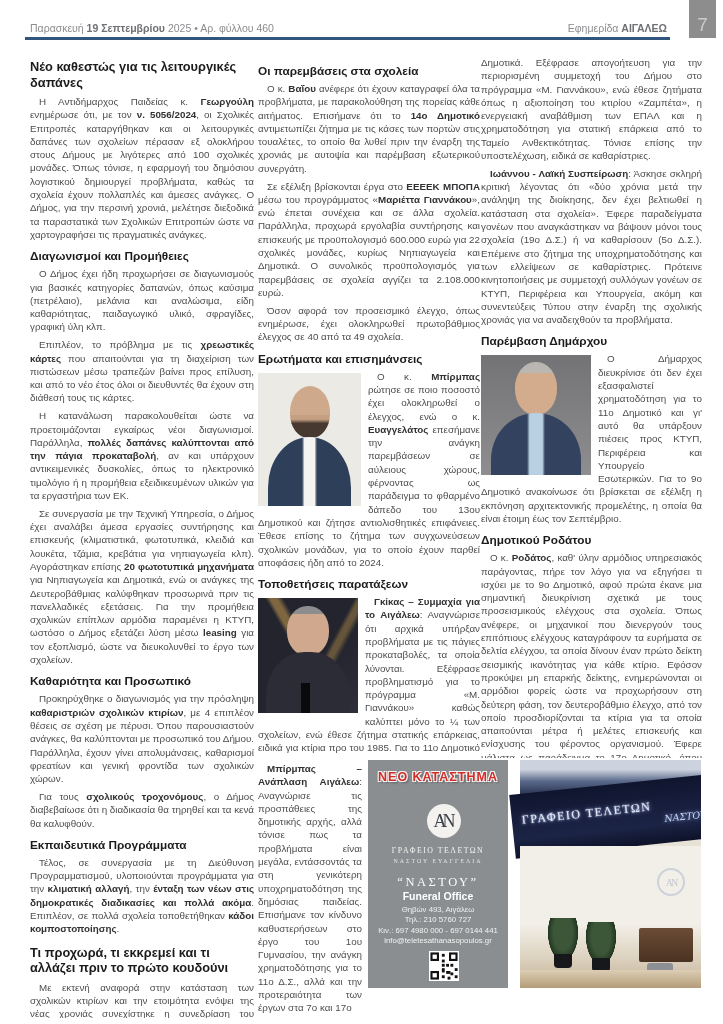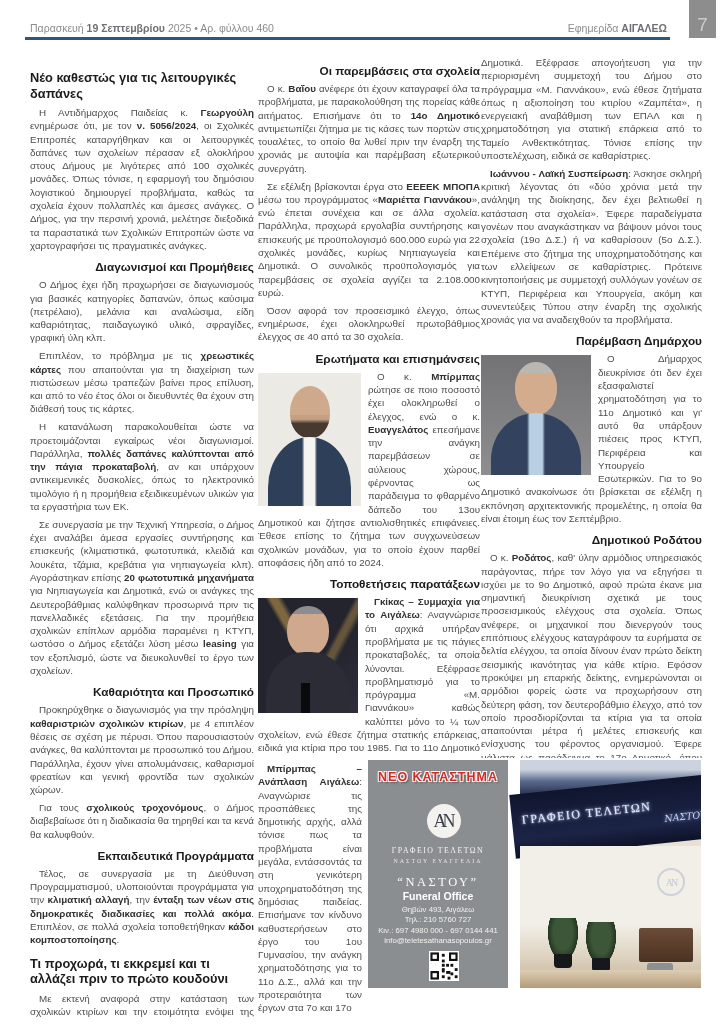--- a/index.html
+++ b/index.html
@@ -21,23 +21,23 @@
   }
   
   .col{position:absolute;top:56px;overflow:hidden;}
   #col1{left:30px;width:224px;height:962px;}
   #col2{left:258px;width:222px;height:702px;}
   #col2b{left:258px;top:762px;width:104px;height:256px;}
   #col3{left:481px;width:221px;height:702px;}
   .col h2{
     font-size:12.8px;line-height:15.5px;margin:9px 0 5px;color:#1b1b1d;font-weight:bold;
   }
-  .col h2:first-child{margin-top:14px;}
+  .col h2:first-child{margin-top:3px;}
   .col h3{
-    font-size:11.8px;line-height:14px;margin:8px 0 4px;color:#1b1b1d;font-weight:bold;text-align:right;
+    font-size:11.8px;line-height:14px;margin:8px 0 4px;color:#1b1b1d;font-weight:bold;
   }
   .col p{
     font-size:9.8px;line-height:13.3px;color:#4c4d4f;text-align:justify;
     margin:0 0 4.5px;text-indent:9px;
   }
   .col p.cont{text-indent:0;}
   .col p b{color:#313234;}
   
   .portrait{float:left;margin:3px 7px 2px 0;position:relative;overflow:hidden;}
   .portrait::before,.portrait::after{content:"";position:absolute;}
@@ -151,21 +151,21 @@
     <p>Για τους <b>σχολικούς τροχονόμους</b>, ο Δήμος διαβεβαίωσε ότι η διαδικασία θα τηρηθεί και τα κενά θα καλυφθούν.</p>
     <h3>Εκπαιδευτικά Προγράμματα</h3>
     <p>Τέλος, σε συνεργασία με τη Διεύθυνση Προγραμματισμού, υλοποιούνται προγράμματα για την <b>κλιματική αλλαγή</b>, την <b>ένταξη των νέων στις δημοκρατικές διαδικασίες και πολλά ακόμα</b>. Επιπλέον, σε πολλά σχολεία τοποθετήθηκαν <b>κάδοι κομποστοποίησης</b>.</p>
     <h2>Τι προχωρά, τι εκκρεμεί και τι αλλάζει πριν το πρώτο κουδούνι</h2>
     <p>Με εκτενή αναφορά στην κατάσταση των σχολικών κτιρίων και την ετοιμότητα ενόψει της νέας χρονιάς συνεχίστηκε η συνεδρίαση του Δημοτικού Συμβουλίου. Ο αρμόδιος Αντιδήμαρχος κ.  τόνισε εξαρχής ότι «τα τεχνικά συνεργεία είναι υποστελεχωμένα, την ώρα που οι ανάγκες των σχολείων είναι τεράστιες», σημειώνοντας ωστόσο ότι έγινε μεγάλη προσπάθεια το καλοκαίρι για να προχωρή-</p>
   </div>
 <div id="col2" class="col">
     <h3>Οι παρεμβάσεις στα σχολεία</h3>
     <p>Ο κ. <b>Βαΐου</b> ανέφερε ότι έχουν καταγραφεί όλα τα προβλήματα, με παρακολούθηση της πορείας κάθε αιτήματος. Επισήμανε ότι το <b>14ο Δημοτικό</b> αντιμετωπίζει ζήτημα με τις κάσες των πορτών στις τουαλέτες, το οποίο θα λυθεί πριν την έναρξη της χρονιάς με αυτοψία και παρέμβαση εξωτερικού συνεργάτη.</p>
     <p>Σε εξέλιξη βρίσκονται έργα στο <b>ΕΕΕΕΚ ΜΠΟΠΑ</b> μέσω του προγράμματος «<b>Μαριέττα Γιαννάκου</b>», ενώ έπεται συνέχεια και σε άλλα σχολεία. Παράλληλα, προχωρά εργολαβία συντήρησης και επισκευής με προϋπολογισμό 600.000 ευρώ για 22 σχολικές μονάδες, κυρίως Νηπιαγωγεία και Δημοτικά. Ο συνολικός προϋπολογισμός για παρεμβάσεις σε σχολεία αγγίζει τα 2.108.000 ευρώ.</p>
-    <p>Όσον αφορά τον προσεισμικό έλεγχο, όπως ενημέρωσε, έχει ολοκληρωθεί πρωτοβάθμιος έλεγχος σε 40 από τα 30 σχολεία.</p>
+    <p>Όσον αφορά τον προσεισμικό έλεγχο, όπως ενημέρωσε, έχει ολοκληρωθεί πρωτοβάθμιος έλεγχος σε 40 από τα 49 σχολεία.</p>
     <h3>Ερωτήματα και επισημάνσεις</h3>
     <div class="portrait p-evangelatos"></div>
     <p>Ο κ. <b>Μπίρμπας</b> ρώτησε σε ποιο ποσοστό έχει ολοκληρωθεί ο έλεγχος, ενώ ο κ. <b>Ευαγγελάτος</b> επεσήμανε την ανάγκη παρεμβάσεων σε αύλειους χώρους, φέρνοντας ως παράδειγμα το φθαρμένο δάπεδο του 13ου Δημοτικού και ζήτησε αντιολισθητικές επιφάνειες. Έθεσε επίσης το ζήτημα των συγχωνεύσεων σχολικών μονάδων, για το οποίο έχουν παρθεί αποφάσεις ήδη από το 2024.</p>
     <h3>Τοποθετήσεις παρατάξεων</h3>
     <div class="portrait p-gkikas"></div>
     <p><b>Γκίκας – Συμμαχία για το Αιγάλεω</b>: Αναγνώρισε ότι αρχικά υπήρξαν προβλήματα με τις πάγιες προκαταβολές, τα οποία λύνονται. Εξέφρασε προβληματισμό για το πρόγραμμα «Μ. Γιαννάκου» καθώς καλύπτει μόνο το ¼ των σχολείων, ενώ έθεσε ζήτημα στατικής επάρκειας, ειδικά για κτίρια προ του 1985. Για το 11ο Δημοτικό σημείωσε ότι η χρηματοδότηση δεν αφορά μόνο τη μελέτη αλλά και την ανέγερση και διαβεβαίωσε πως βρίσκεται σε συνεργασία με τη διοίκηση.</p>
   </div>
 <div id="col2b" class="col">
     <p><b>Μπίρμπας – Ανάπλαση Αιγάλεω</b>: Αναγνώρισε τις προσπάθειες της δημοτικής αρχής, αλλά τόνισε πως τα προβλήματα είναι μεγάλα, εντάσσοντάς τα στη γενικότερη υποχρηματοδότηση της δημόσιας παιδείας. Επισήμανε τον κίνδυνο καθυστερήσεων στο έργο του 1ου Γυμνασίου, την ανάγκη χρηματοδότησης για το 11ο Δ.Σ., αλλά και την προτεραιότητα των έργων στα 7ο και 17ο</p>
   </div>

